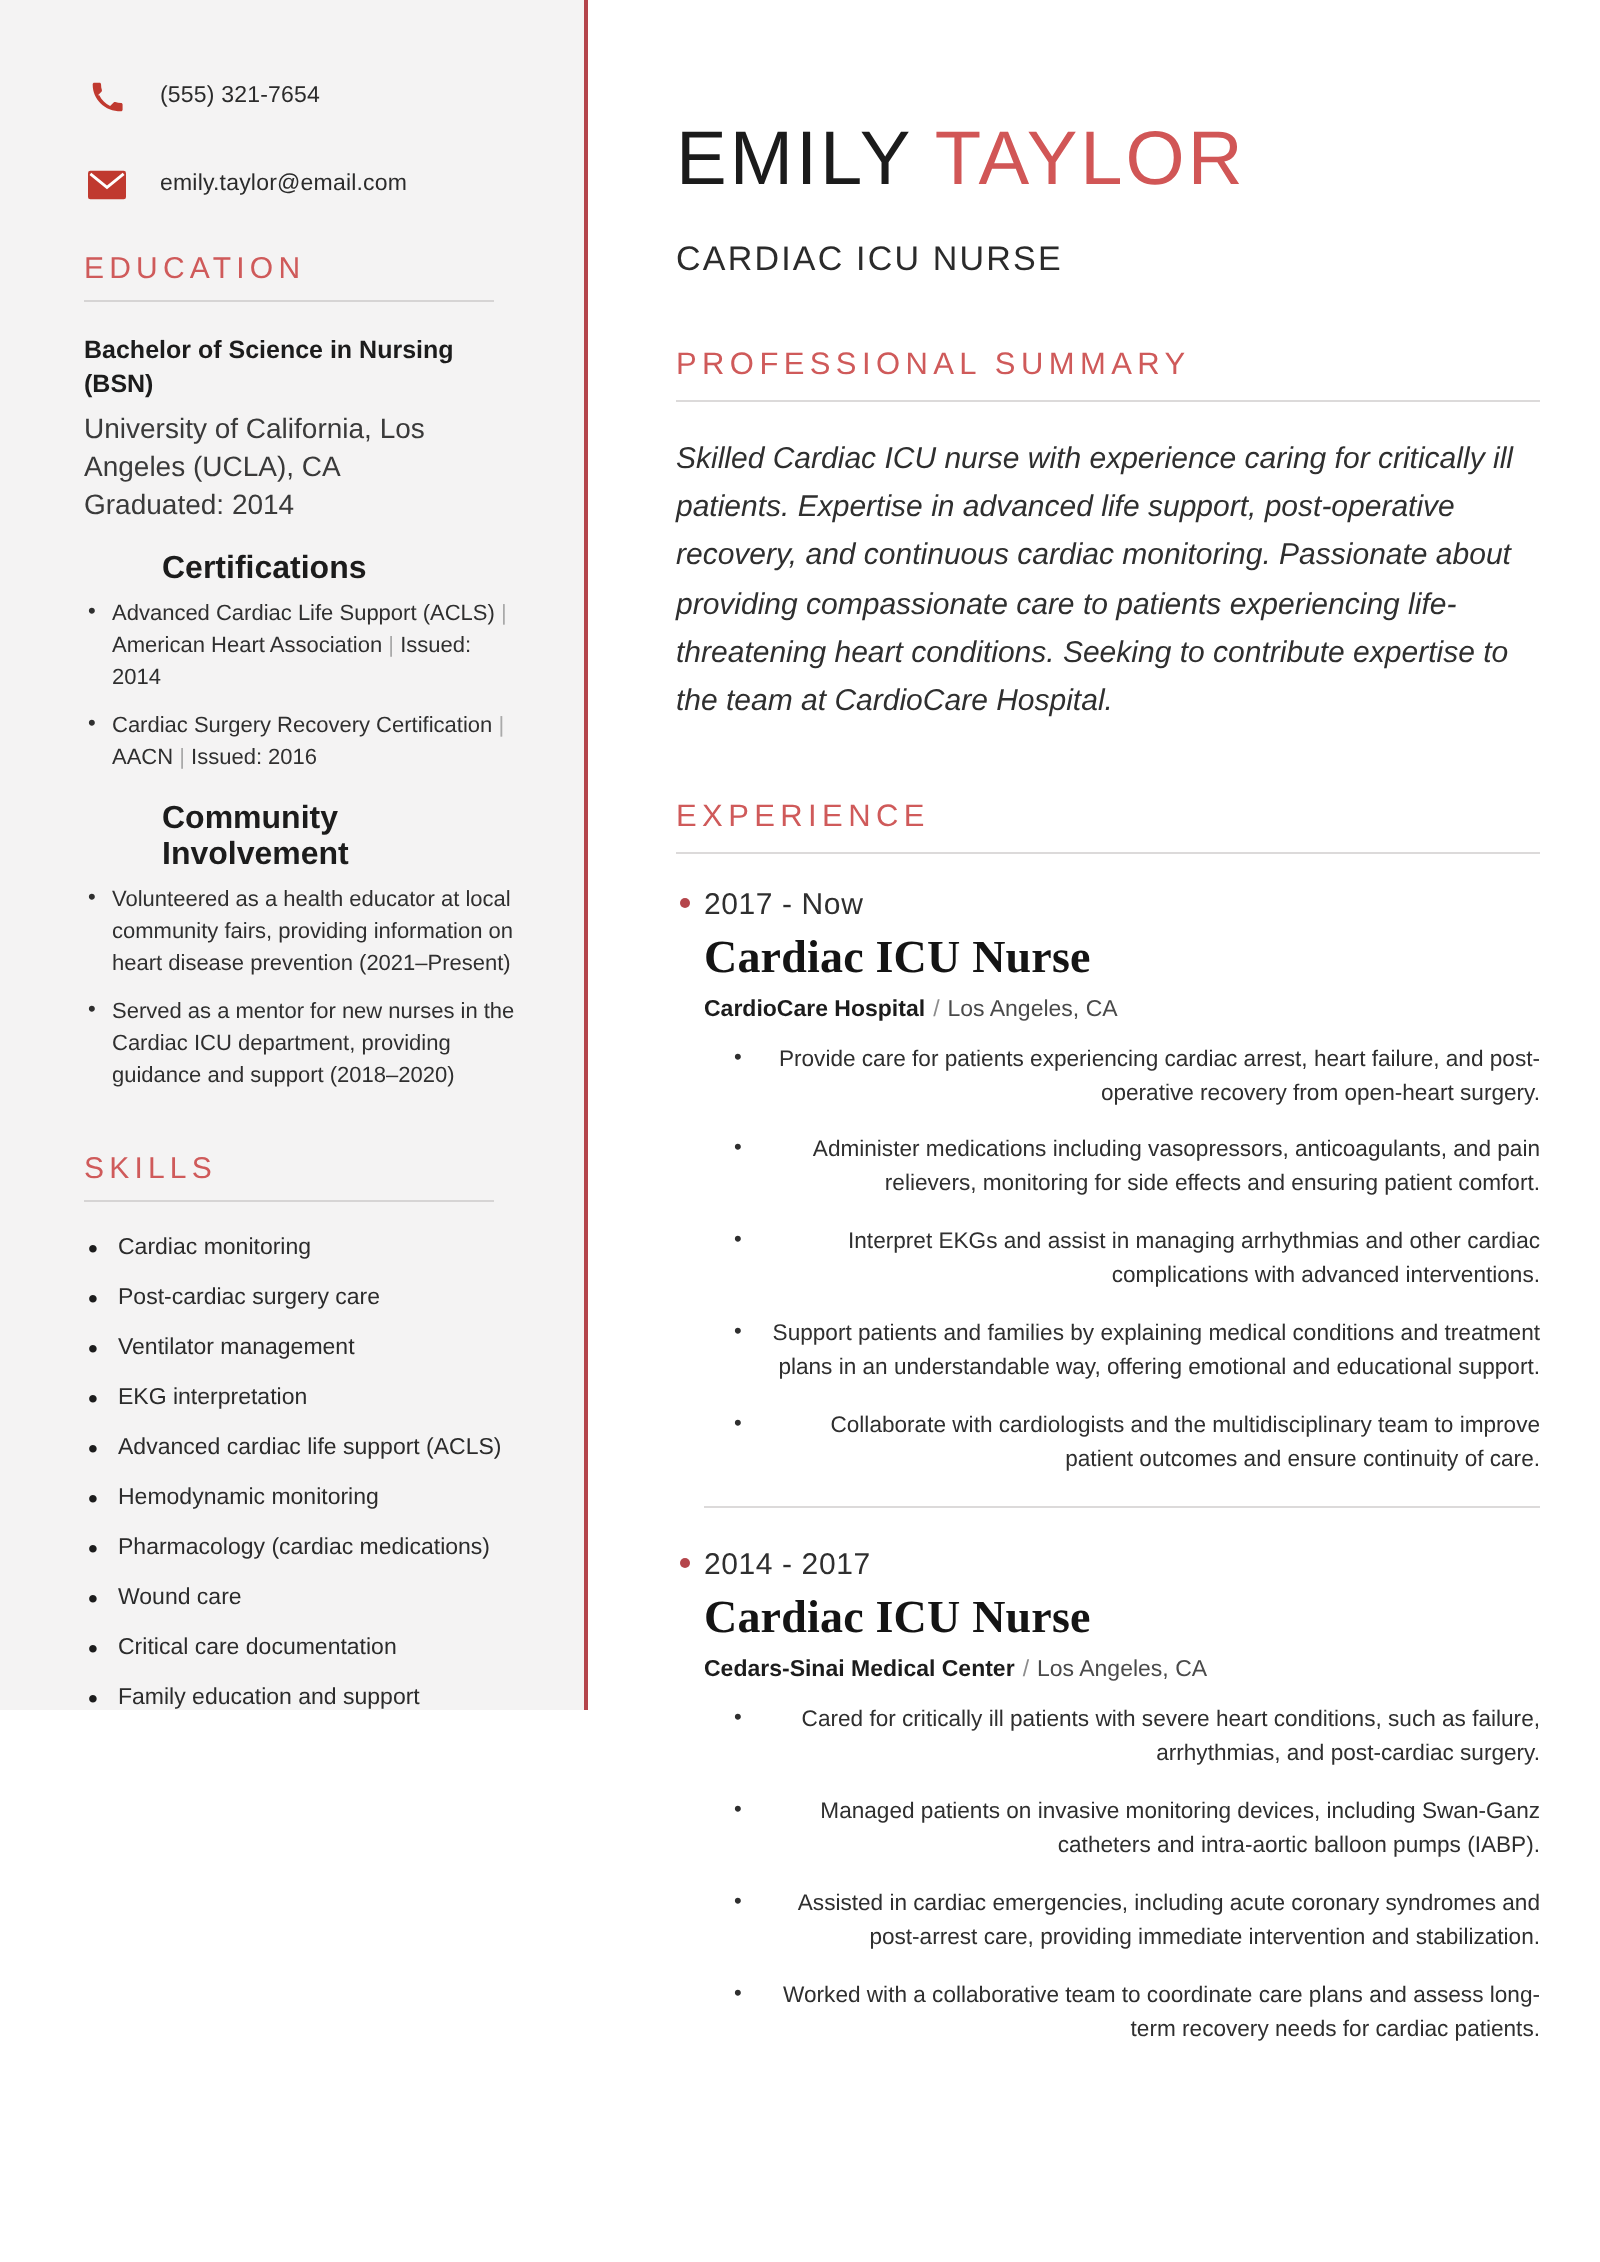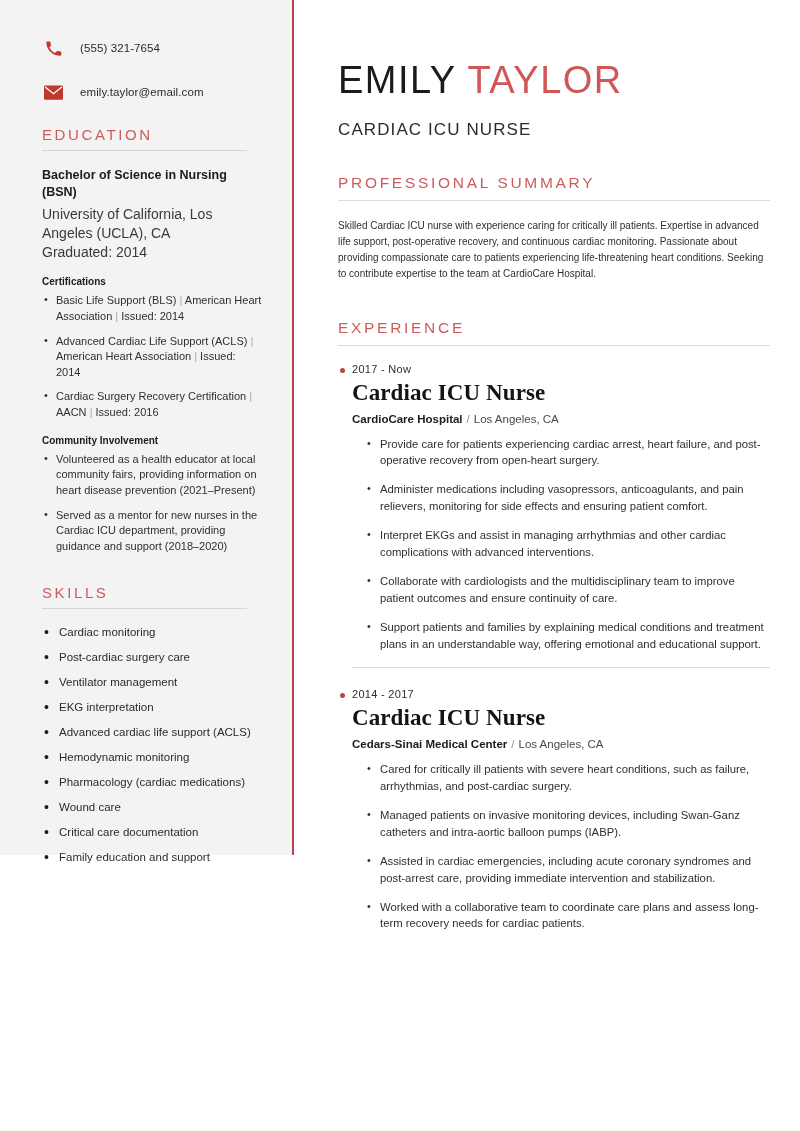--- a/index.html
+++ b/index.html
@@ -74,25 +74,26 @@
     margin-bottom: 4px;
   }
   .sub-line {
     font-size: 14px;
     color: #3a3a3a;
     line-height: 1.38;
   }
   .sub-block { margin-bottom: 14px; }
 
   .group-head {
-    font-size: 10px;
+    font-size: 16px;
     font-weight: bold;
     color: #1c1c1c;
     margin-top: 14px;
     margin-bottom: 6px;
+    margin-left: 39px;
   }
 
   ul.side-list {
     list-style: none;
     padding-left: 0;
   }
   ul.side-list li {
     position: relative;
     padding-left: 14px;
     font-size: 11px;
@@ -164,30 +165,31 @@
     font-weight: 400;
     margin-bottom: 8px;
   }
   .main-rule {
     height: 1px;
     background: #dcdada;
     margin-bottom: 17px;
   }
 
   .summary {
-    font-size: 10px;
+    font-size: 15px;
     line-height: 1.62;
     color: #2f2f2f;
     margin-bottom: 36px;
+    font-style: italic;
   }
 
   .exp-entry { margin-bottom: 4px; }
 
   .exp-date {
-    font-size: 11px;
+    font-size: 15px;
     color: #2f2f2f;
     position: relative;
     padding-left: 14px;
     margin-bottom: 5px;
     letter-spacing: 0.3px;
   }
   .exp-date::before {
     content: "";
     position: absolute;
     left: 2px;
@@ -214,20 +216,21 @@
     margin-bottom: 11px;
   }
   .exp-company .org { font-weight: bold; color: #1c1c1c; }
   .exp-company .slash { color: #8c8c8c; padding: 0 4px; }
   .exp-company .loc { color: #4a4a4a; }
 
   ul.exp-list {
     list-style: none;
     padding-left: 0;
     margin-left: 28px;
+    text-align: right;
   }
   ul.exp-list li {
     position: relative;
     padding-left: 14px;
     font-size: 11.3px;
     line-height: 1.5;
     color: #2f2f2f;
     margin-bottom: 12px;
   }
   ul.exp-list li::before {
@@ -275,21 +278,20 @@
     <div class="side-rule"></div>
 
     <div class="sub-block">
       <div class="sub-head">Bachelor of Science in Nursing (BSN)</div>
       <div class="sub-line">University of California, Los Angeles (UCLA), CA</div>
       <div class="sub-line">Graduated: 2014</div>
     </div>
 
     <div class="group-head">Certifications</div>
     <ul class="side-list">
-      <li>Basic Life Support (BLS) <span class="pipe">|</span> American Heart Association <span class="pipe">|</span> Issued: 2014</li>
       <li>Advanced Cardiac Life Support (ACLS) <span class="pipe">|</span> American Heart Association <span class="pipe">|</span> Issued: 2014</li>
       <li>Cardiac Surgery Recovery Certification <span class="pipe">|</span> AACN <span class="pipe">|</span> Issued: 2016</li>
     </ul>
 
     <div class="group-head">Community Involvement</div>
     <ul class="side-list">
       <li>Volunteered as a health educator at local community fairs, providing information on heart disease prevention (2021–Present)</li>
       <li>Served as a mentor for new nurses in the Cardiac ICU department, providing guidance and support (2018–2020)</li>
     </ul>
 
@@ -329,22 +331,22 @@
     <div class="exp-entry">
       <div class="exp-date">2017 - Now</div>
       <div class="exp-title">Cardiac ICU Nurse</div>
       <div class="exp-company">
         <span class="org">CardioCare Hospital</span><span class="slash">/</span><span class="loc">Los Angeles, CA</span>
       </div>
       <ul class="exp-list">
         <li>Provide care for patients experiencing cardiac arrest, heart failure, and post-operative recovery from open-heart surgery.</li>
         <li>Administer medications including vasopressors, anticoagulants, and pain relievers, monitoring for side effects and ensuring patient comfort.</li>
         <li>Interpret EKGs and assist in managing arrhythmias and other cardiac complications with advanced interventions.</li>
+        <li>Support patients and families by explaining medical conditions and treatment plans in an understandable way, offering emotional and educational support.</li>
         <li>Collaborate with cardiologists and the multidisciplinary team to improve patient outcomes and ensure continuity of care.</li>
-        <li>Support patients and families by explaining medical conditions and treatment plans in an understandable way, offering emotional and educational support.</li>
       </ul>
     </div>
 
     <div class="exp-divider"></div>
 
     <div class="exp-entry">
       <div class="exp-date">2014 -  2017</div>
       <div class="exp-title">Cardiac ICU Nurse</div>
       <div class="exp-company">
         <span class="org">Cedars-Sinai Medical Center</span><span class="slash">/</span><span class="loc">Los Angeles, CA</span>

